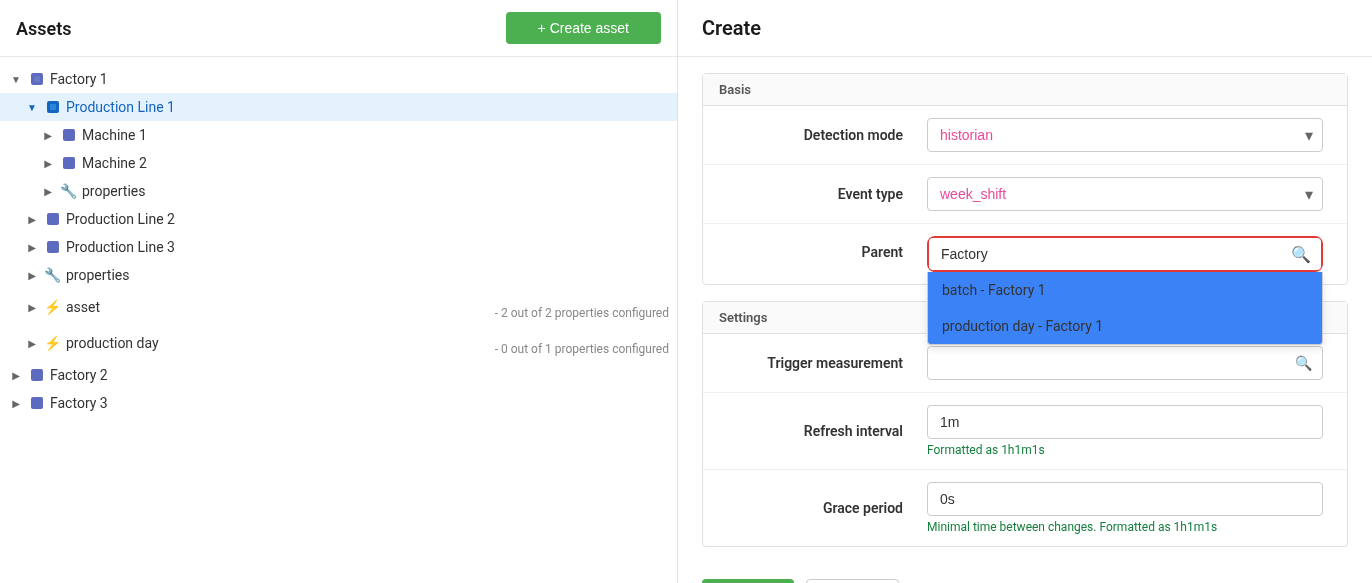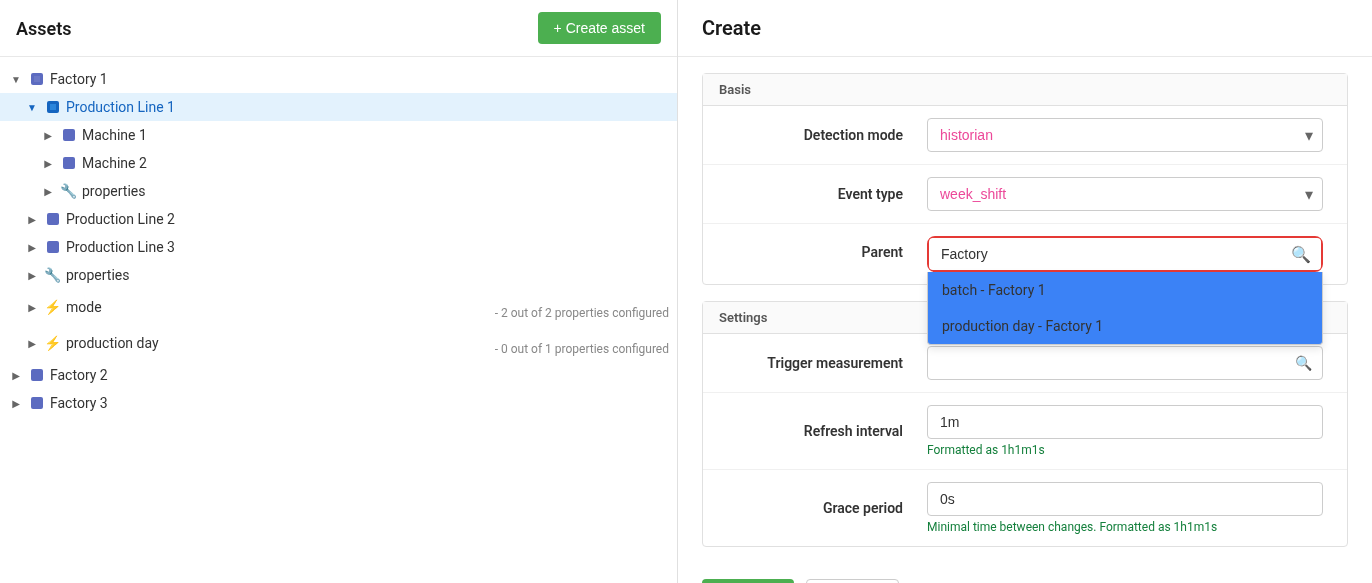--- a/index.html
+++ b/index.html
@@ -34,21 +34,21 @@
       font-size: 18px;
       font-weight: 600;
       color: #1a1a1a;
     }
 
     .create-asset-btn {
       background: #4caf50;
       color: #fff;
       border: none;
       border-radius: 4px;
-      padding: 8px 16px;
+      padding: 8px 32px;
       font-size: 14px;
       font-weight: 500;
       cursor: pointer;
       display: flex;
       align-items: center;
       gap: 6px;
     }
 
     .tree {
       padding: 8px 0;
@@ -372,21 +372,21 @@
 
     <div class="tree-item indent-1">
       <span class="chevron">▶</span>
       <span class="icon">🔧</span>
       <span class="label">properties</span>
     </div>
 
     <div class="tree-item indent-1">
       <span class="chevron">▶</span>
       <span class="icon" style="color:#f4b400; font-size:14px;">⚡</span>
-      <span class="label">mode</span>
+      <span class="label">asset</span>
       <span class="sub-label">- 2 out of 2 properties configured</span>
     </div>
 
     <div class="tree-item indent-1">
       <span class="chevron">▶</span>
       <span class="icon" style="color:#f4b400; font-size:14px;">⚡</span>
       <span class="label">production day</span>
       <span class="sub-label">- 0 out of 1 properties configured</span>
     </div>
 

